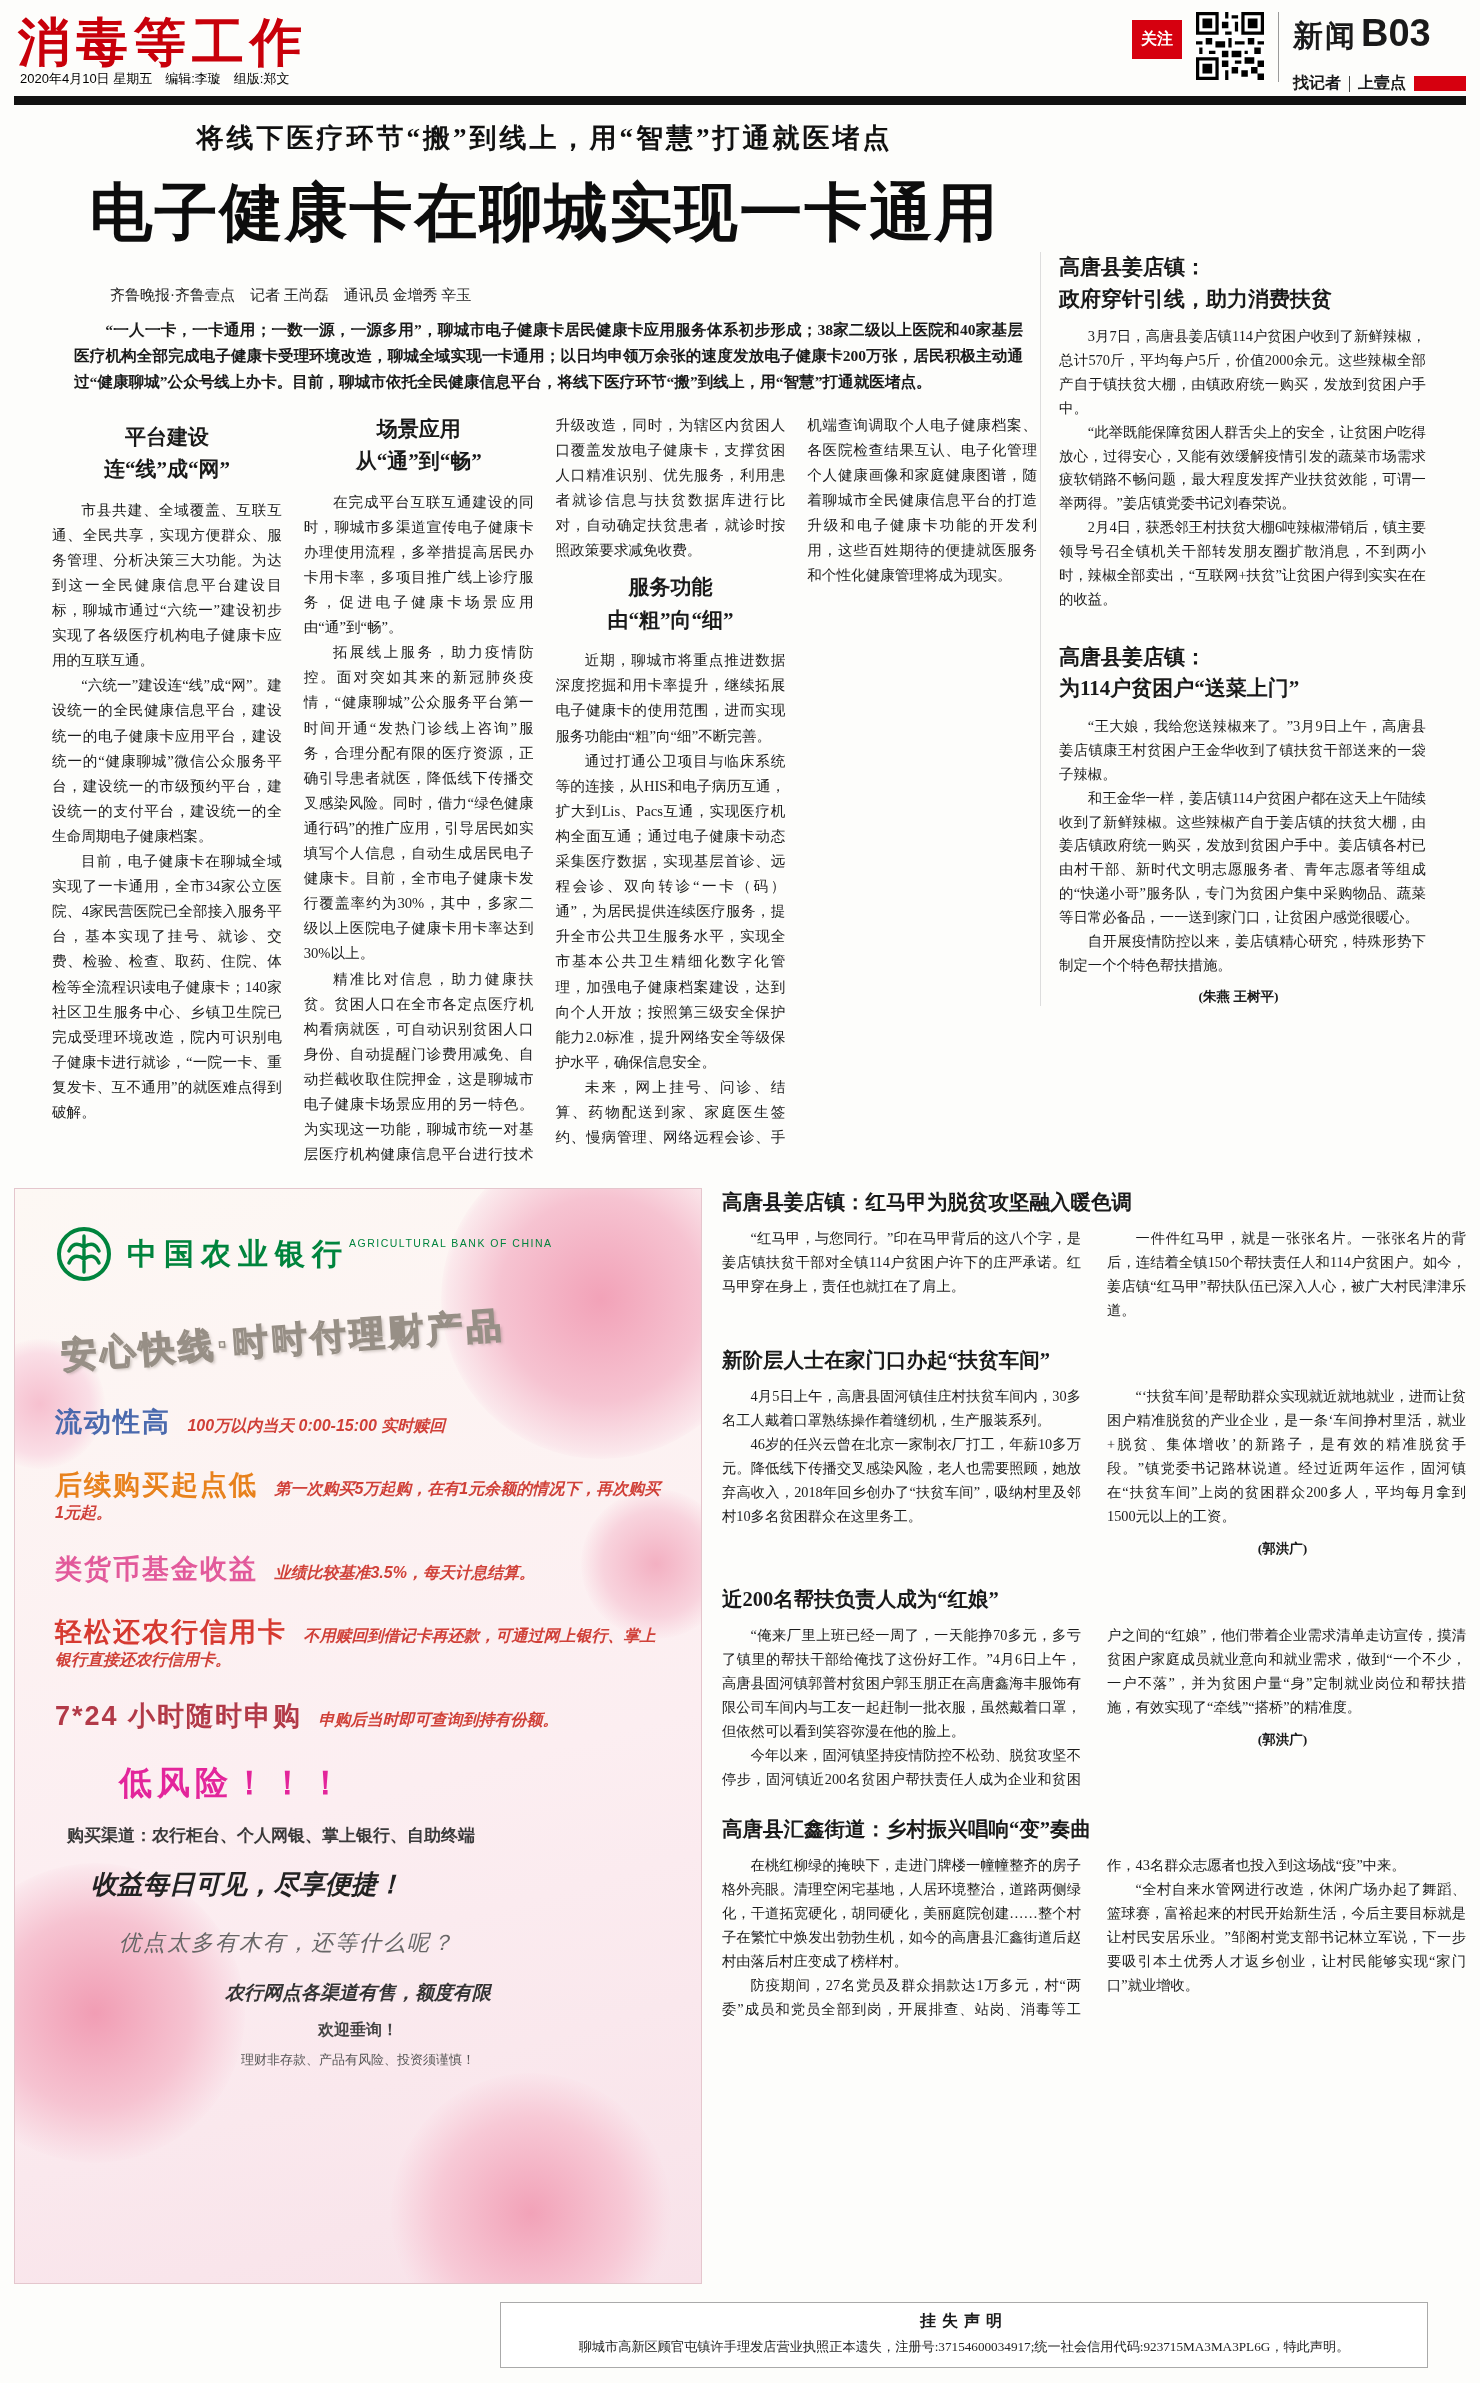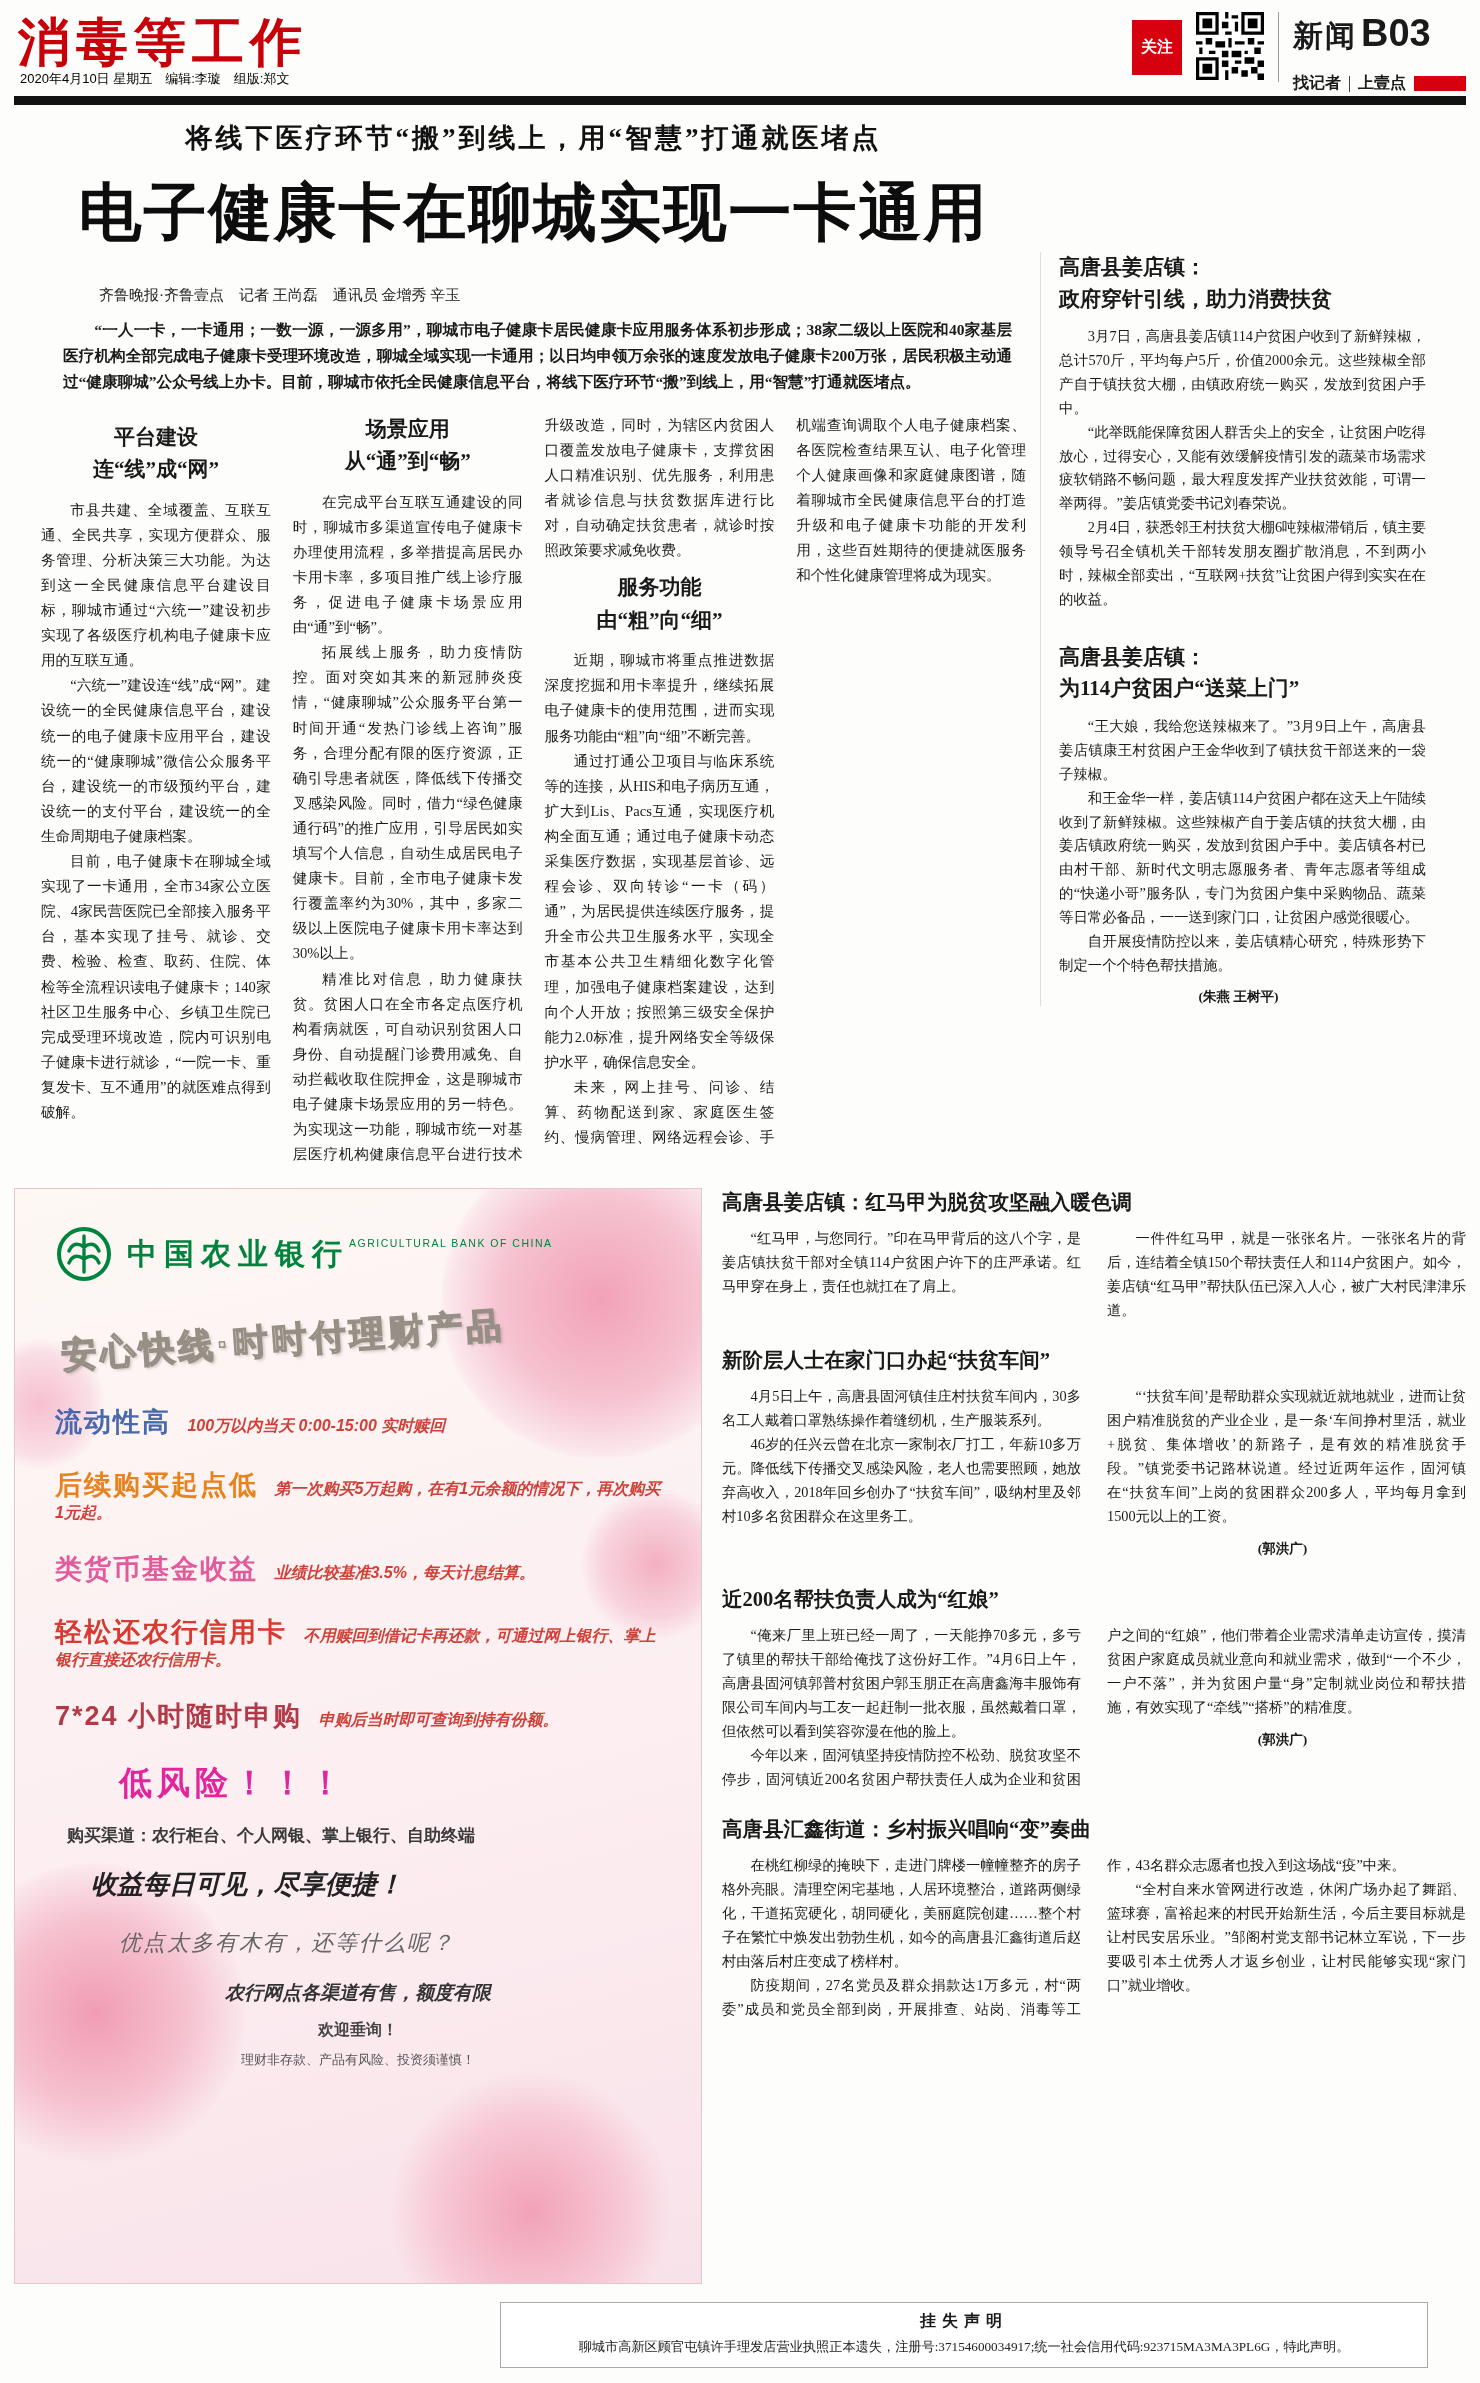--- a/index.html
+++ b/index.html
@@ -7,34 +7,34 @@
   .page {
     position:relative; width:1480px; height:2383px; margin:0 auto;
     background:#fdfdfb; color:#1a1a1a; overflow:hidden;
     font-family:"Liberation Serif","DejaVu Serif",serif;
   }
   
   .header { position:absolute; top:10px; left:14px; right:14px; height:80px; }
   .masthead { position:absolute; left:4px; top:-2px; color:#c8000a; font-size:52px; font-weight:900; letter-spacing:6px; font-family:"Liberation Serif",serif; }
   .dateline { position:absolute; left:6px; top:60px; font-size:13px; color:#000000; font-family:"Liberation Sans",sans-serif; }
   .header-right { position:absolute; right:0; top:2px; display:flex; align-items:flex-start; gap:14px; }
-  .follow-badge { background:#d6000f; color:#fff; font-size:16px; font-weight:700; padding:17px 9px; margin-top:8px; font-family:"Liberation Sans",sans-serif; }
+  .follow-badge { background:#d6000f; color:#fff; font-size:16px; font-weight:700; padding:9px 9px; margin-top:8px; font-family:"Liberation Sans",sans-serif; }
   .qr { width:68px; height:68px; }
   .divider-v { width:1px; height:70px; background:#9a9a9a; }
   .pageinfo { display:flex; flex-direction:column; align-items:flex-start; font-family:"Liberation Sans",sans-serif; }
   .pageinfo-top { display:flex; align-items:baseline; gap:4px; }
   .section-label { font-size:30px; font-weight:700; letter-spacing:2px; }
   .page-number { font-size:38px; font-weight:900; }
   .slogan { display:flex; align-items:center; gap:8px; margin-top:16px; font-size:16px; font-weight:700; }
   .slogan-div { width:1px; height:16px; background:#444; }
   .red-chip { width:52px; height:15px; background:#d6000f; display:inline-block; }
   .black-bar { position:absolute; top:96px; left:14px; right:14px; height:9px; background:#121212; }
 
   
-  .main-article { position:absolute; top:120px; left:41px; width:985px; }
+  .main-article { position:absolute; top:120px; left:52px; width:985px; }
   .kicker { text-align:center; font-size:27px; font-weight:700; letter-spacing:3px; color:#111; }
   .headline { text-align:center; font-size:63px; font-weight:900; letter-spacing:2px; margin-top:14px; color:#0d0d0d; font-family:"Liberation Sans","DejaVu Sans",sans-serif; }
   .byline { margin:30px 0 12px 58px; font-size:15px; color:#222; }
   .lead { font-weight:700; font-size:15.6px; line-height:1.66; text-align:justify; text-indent:2em; padding:0 14px 0 22px; }
   .body-cols { margin-top:18px; height:756px; column-count:4; column-gap:22px; column-fill:auto;
                font-size:14.6px; line-height:1.72; text-align:justify; }
   .body-cols p { text-indent:2em; }
   .sec-head { text-align:center; font-size:21px; font-weight:800; line-height:1.55; margin:8px 0 12px; break-inside:avoid; }
   .pre-line { white-space:pre-line; }
 

